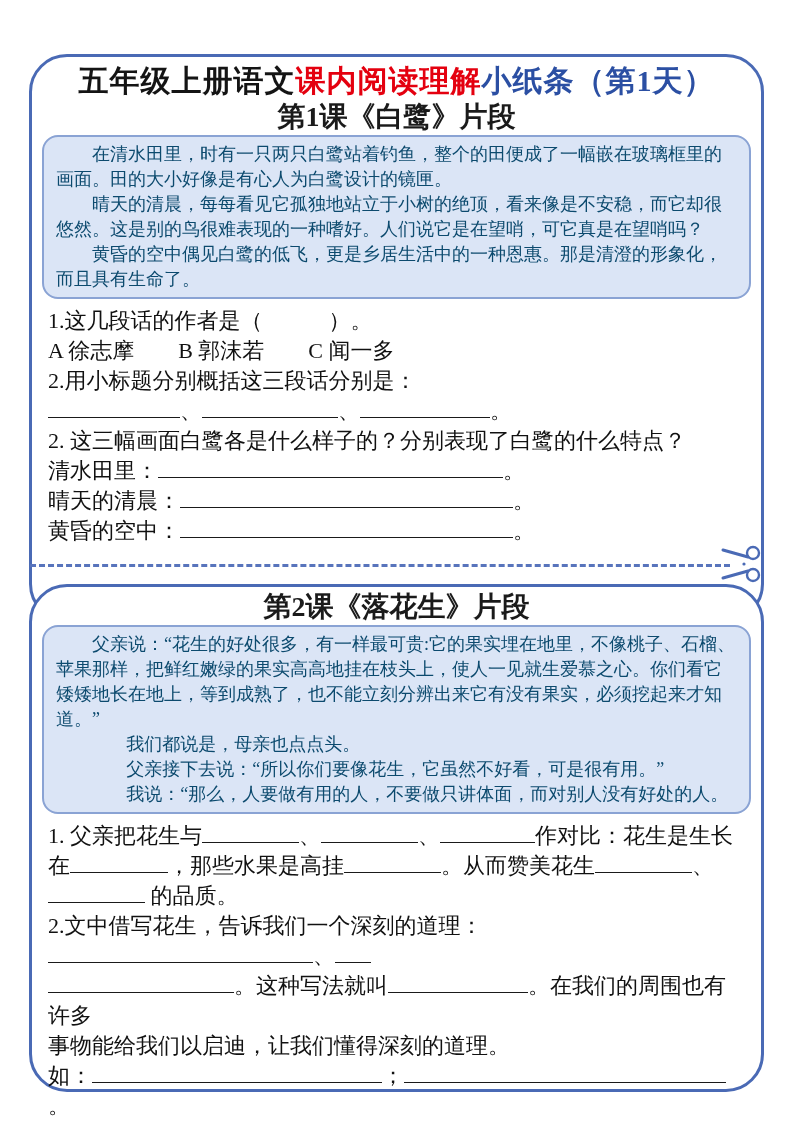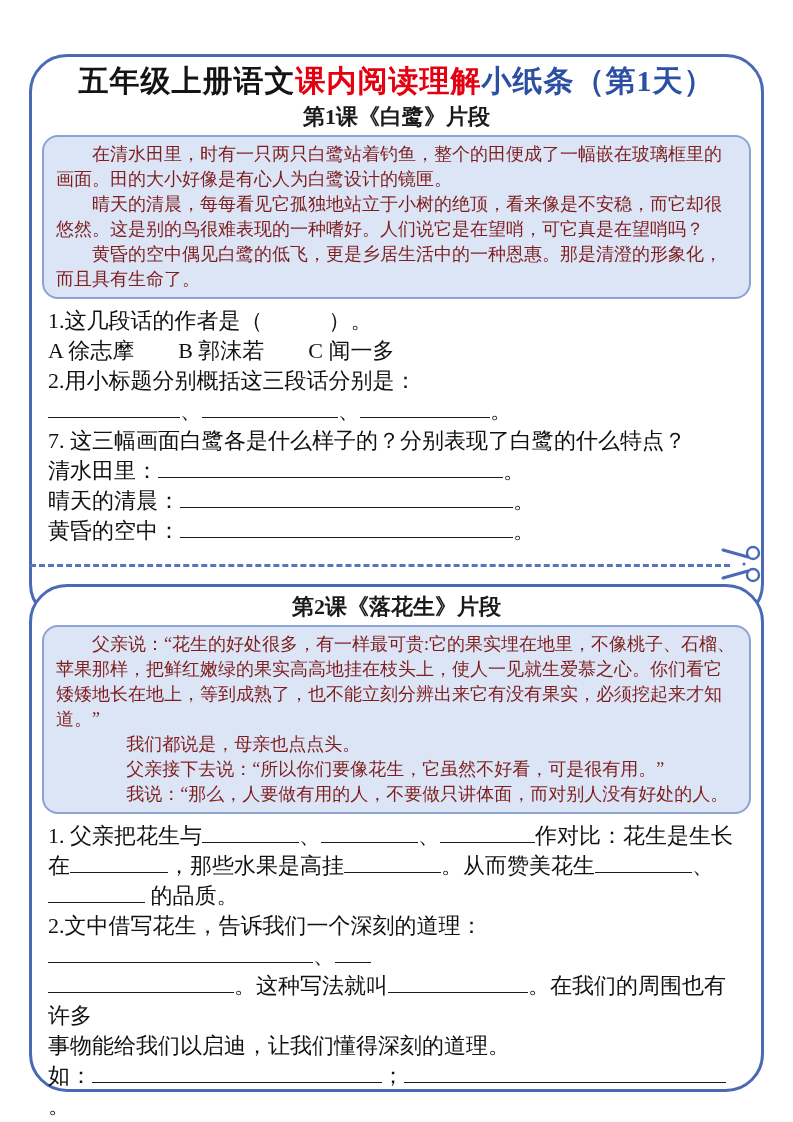--- a/index.html
+++ b/index.html
@@ -12,26 +12,26 @@
     background:#ffffff; }
   .card1 { top:54px;  height:568px; }
   .card2 { top:584px; height:508px; }
 
   .title { text-align:center; font-size:30px; font-weight:bold;
     line-height:40px; letter-spacing:1px; white-space:nowrap; }
   .t-black { color:#141414; }
   .t-red   { color:#e4000f; }
   .t-blue  { color:#2b4fa3; }
 
-  .subtitle { text-align:center; font-size:22px; font-weight:bold;
+  .subtitle { text-align:center; font-size:28px; font-weight:bold;
     line-height:31px; color:#1a1a1a; }
 
   .passage { margin:3px -4px 7px; background:#dbe5f6;
     border:2px solid #8aa3d4; border-radius:16px; padding:5px 12px;
-    font-size:18px; line-height:25px; color:#7f1d1d; }
+    font-size:18px; line-height:25px; color:#0c4a6e; }
   .passage p { text-indent:2em; }
   .passage p.deep { text-indent:3.9em; }
 
   .questions { font-size:22px; line-height:30px; padding:0 2px; }
   .qline { white-space:pre-wrap; }
   .blank { display:inline-block; height:15px;
     border-bottom:1.6px solid #1a1a1a; vertical-align:baseline; }
 
   .divider { position:absolute; left:30px; top:564px; width:700px;
     border-top:3px dashed #5874bc; }
@@ -50,21 +50,21 @@
     <p>在清水田里，时有一只两只白鹭站着钓鱼，整个的田便成了一幅嵌在玻璃框里的画面。田的大小好像是有心人为白鹭设计的镜匣。</p>
     <p>晴天的清晨，每每看见它孤独地站立于小树的绝顶，看来像是不安稳，而它却很悠然。这是别的鸟很难表现的一种嗜好。人们说它是在望哨，可它真是在望哨吗？</p>
     <p>黄昏的空中偶见白鹭的低飞，更是乡居生活中的一种恩惠。那是清澄的形象化，而且具有生命了。</p>
   </div>
 
   <div class="questions">
     <div class="qline">1.这几段话的作者是（　　　）。</div>
     <div class="qline">A 徐志摩　　B 郭沫若　　C 闻一多</div>
     <div class="qline">2.用小标题分别概括这三段话分别是：</div>
     <div class="qline"><span class="blank" style="width: 132px;"></span><span>、</span><span class="blank" style="width: 136px;"></span><span>、</span><span class="blank" style="width: 130px;"></span><span>。</span></div>
-    <div class="qline">7. 这三幅画面白鹭各是什么样子的？分别表现了白鹭的什么特点？</div>
+    <div class="qline">2. 这三幅画面白鹭各是什么样子的？分别表现了白鹭的什么特点？</div>
     <div class="qline"><span>清水田里：</span><span class="blank" style="width: 345px;"></span><span>。</span></div>
     <div class="qline"><span>晴天的清晨：</span><span class="blank" style="width: 333px;"></span><span>。</span></div>
     <div class="qline"><span>黄昏的空中：</span><span class="blank" style="width: 333px;"></span><span>。</span></div>
   </div>
 </div>
 
 <div class="divider"></div>
 <svg class="scissors" width="46" height="46" viewBox="0 0 46 46" fill="none" stroke="#4a6ab5" stroke-width="2.4" stroke-linecap="round">
   <circle cx="33" cy="12" r="6"></circle>
   <circle cx="33" cy="34" r="6"></circle>

